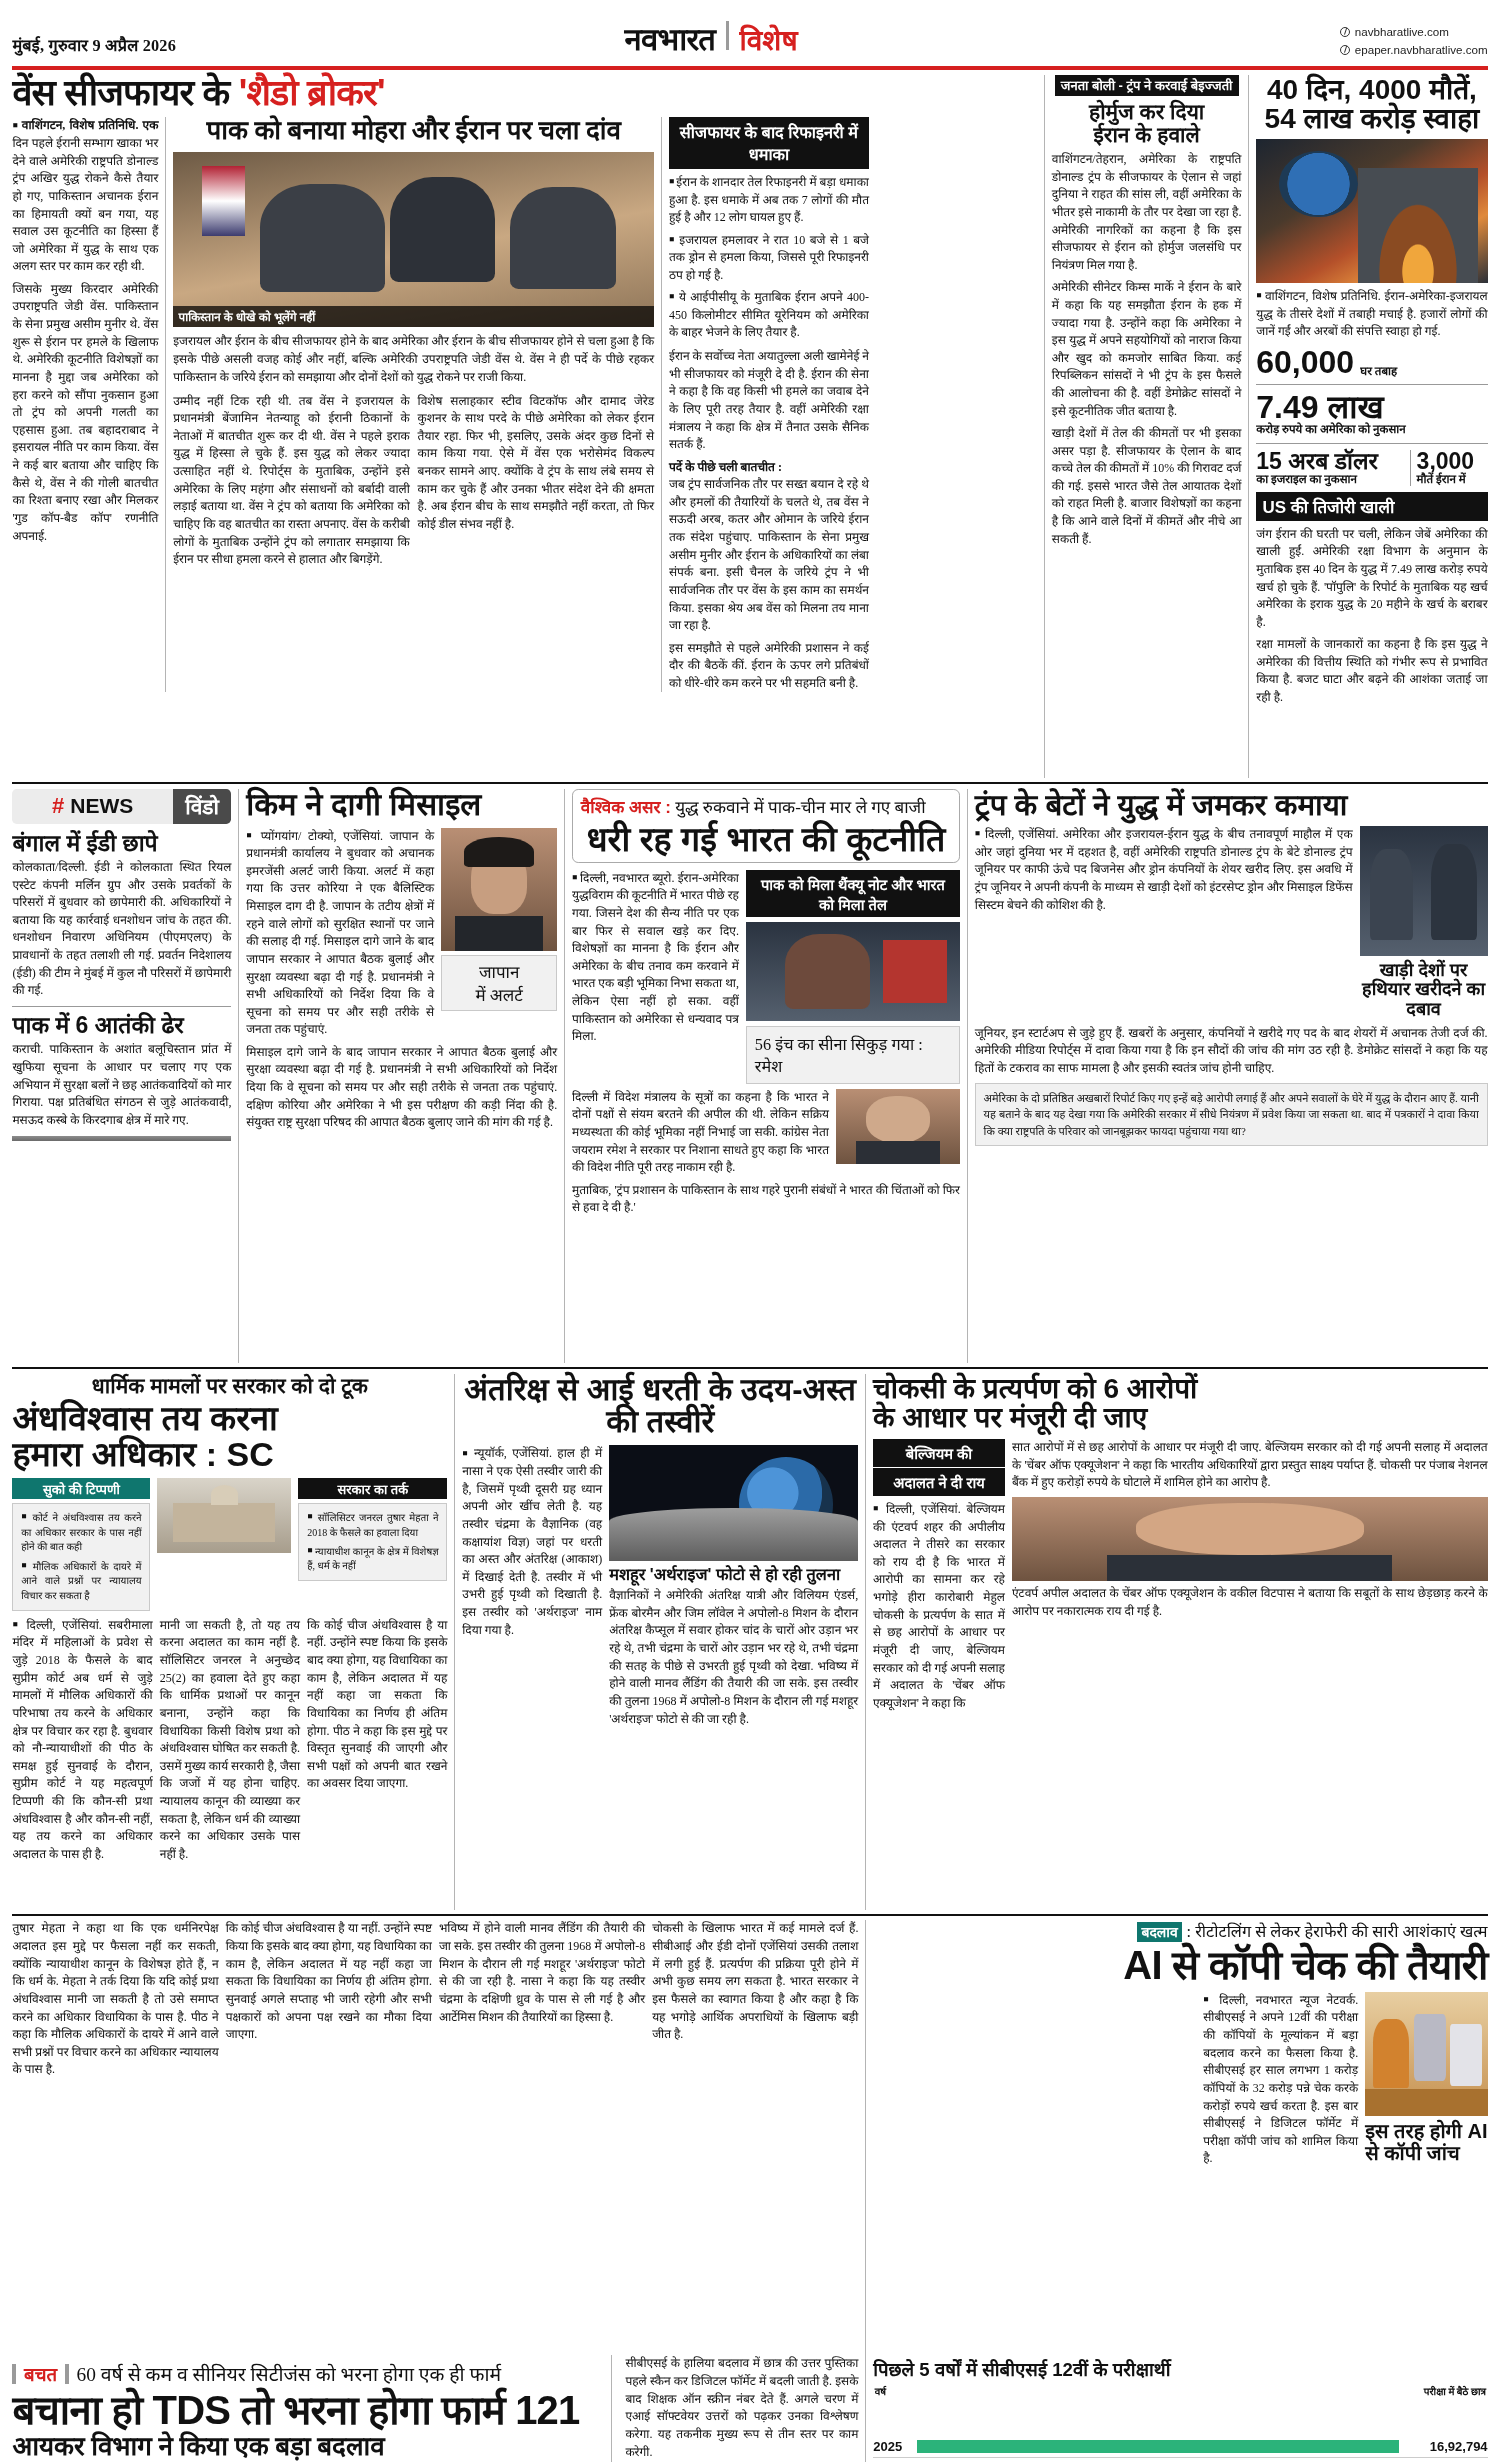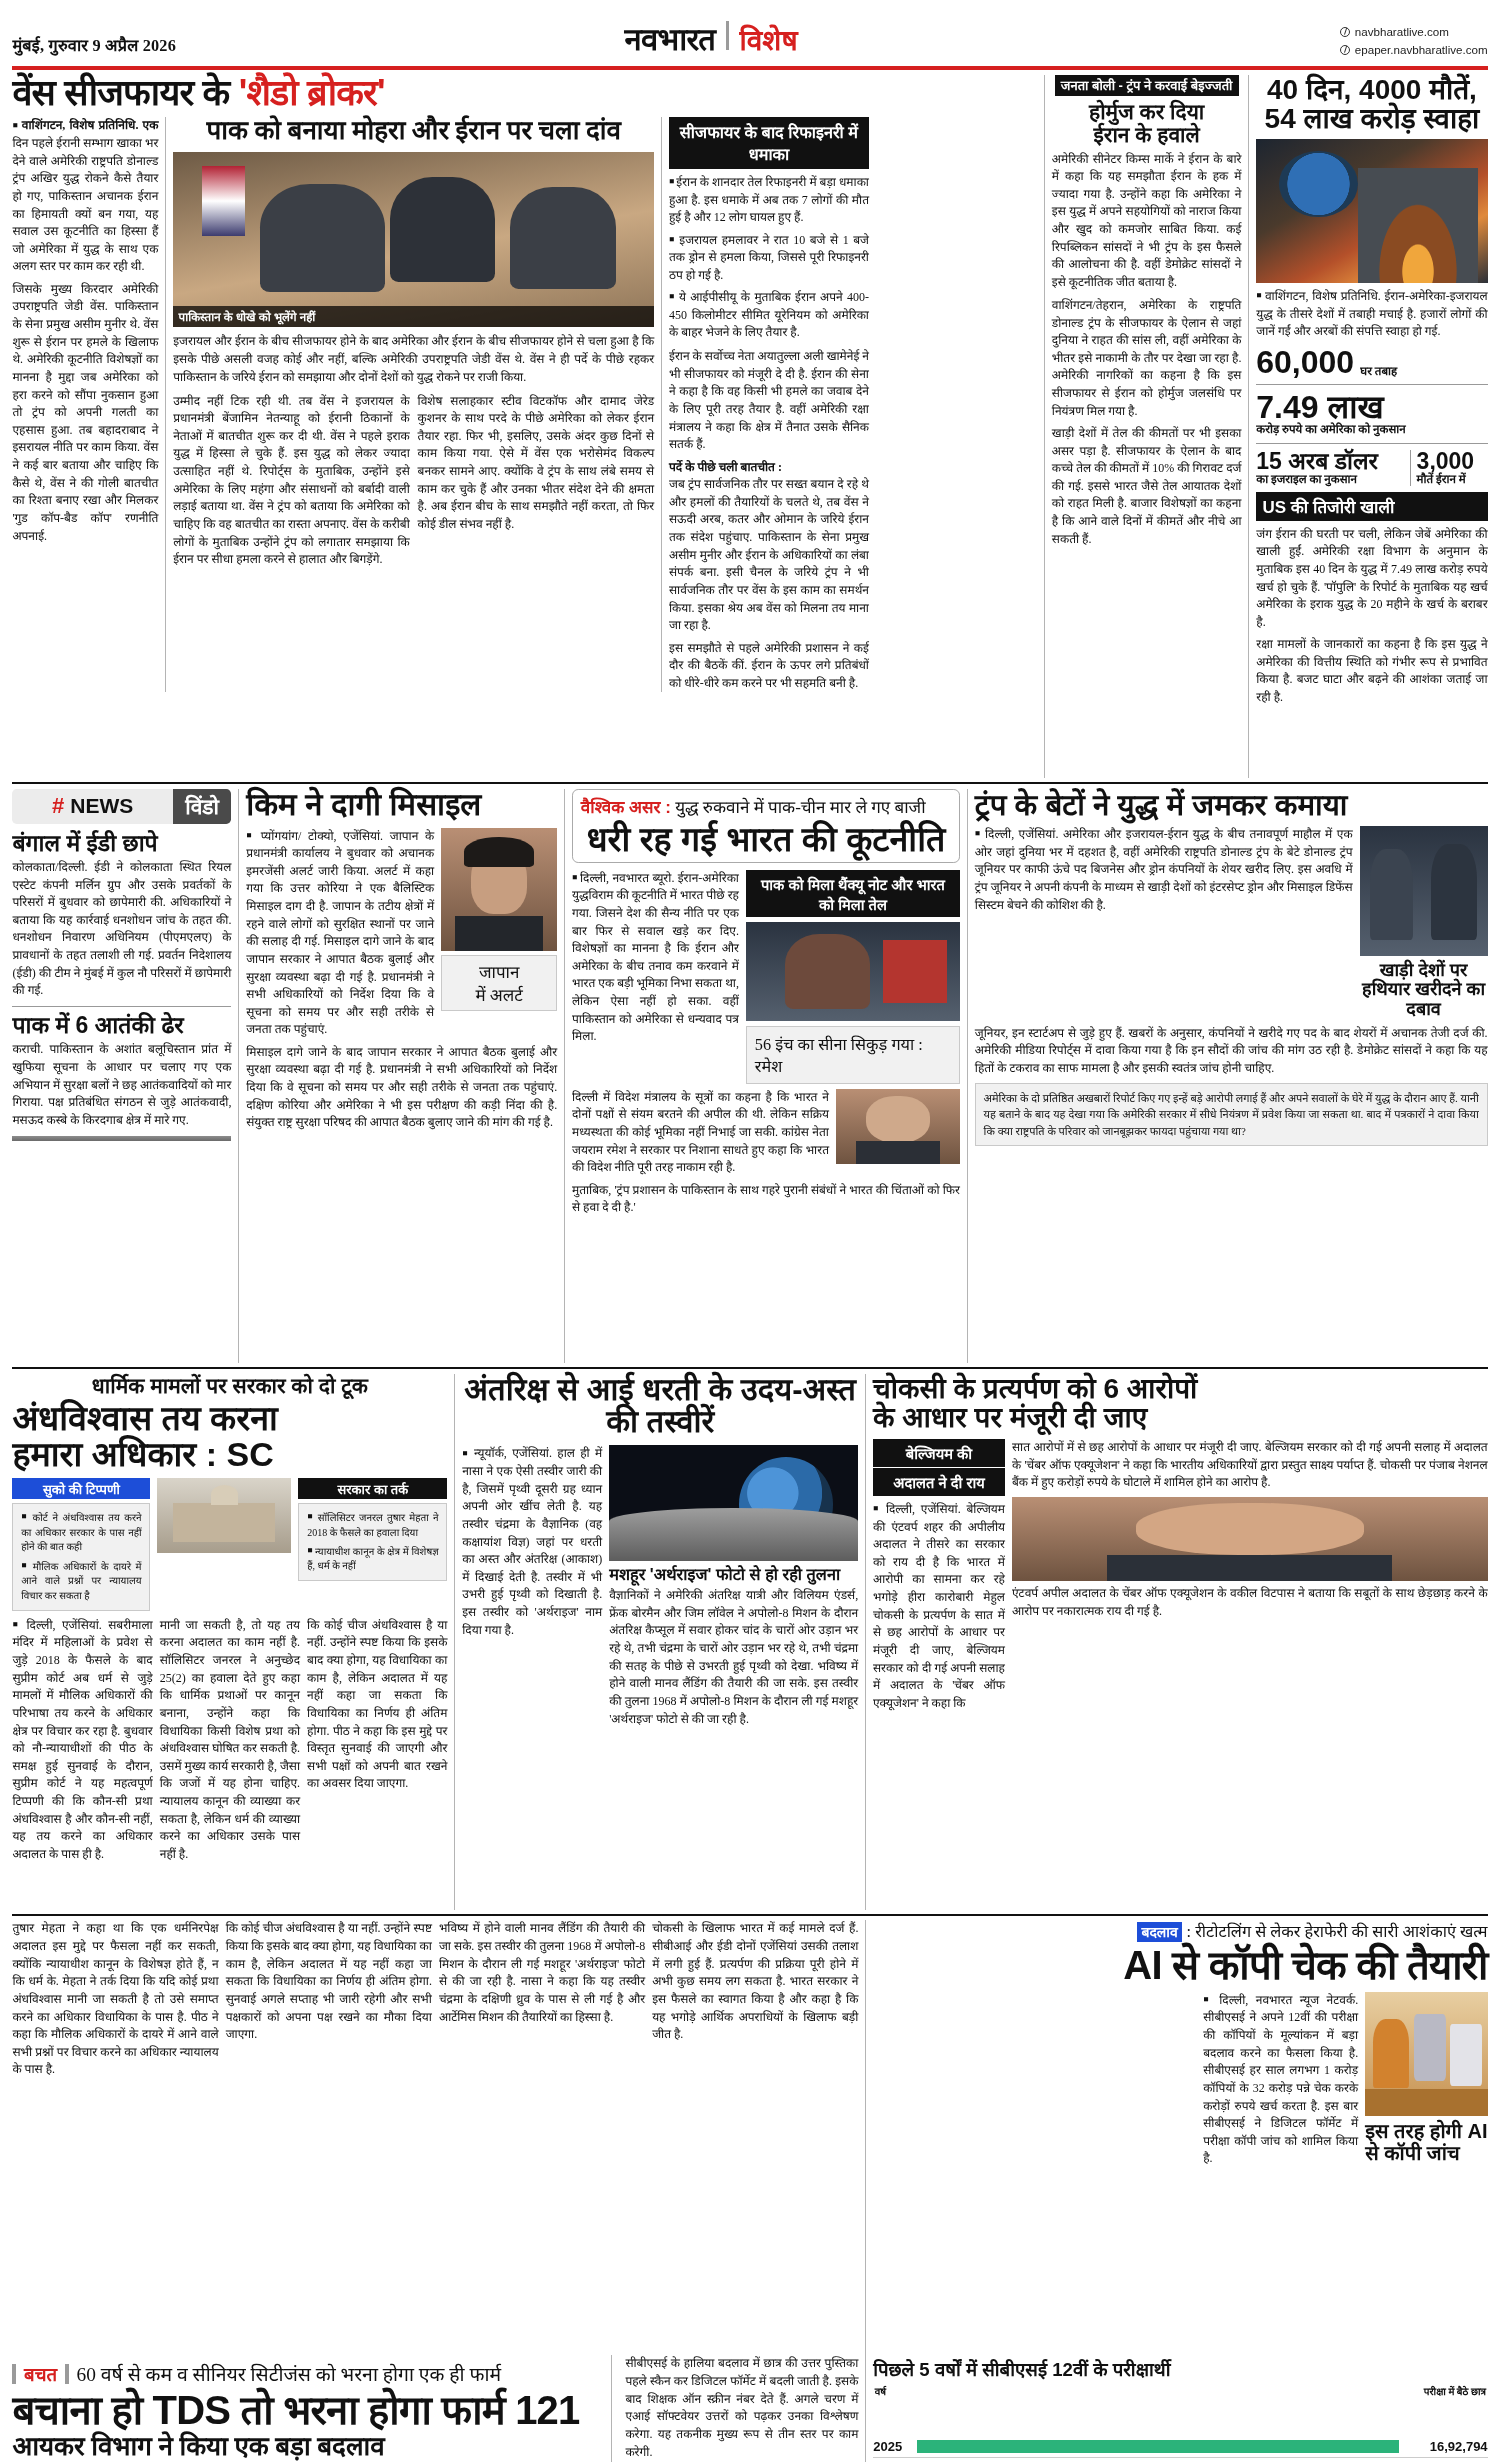--- a/index.html
+++ b/index.html
@@ -41,21 +41,21 @@
   h3.med { font-family:"Liberation Sans", sans-serif; font-weight:900; font-size:21px; line-height:1.1; }
   .body-txt { font-size:12px; line-height:1.47; text-align:justify; }
   .sq:before { content:"■ "; font-size:8.5px; vertical-align:1.6px; }
 
   
   .kicker-bar { display:flex; align-items:center; gap:7.8px; margin:4.7px 0 3.1px; }
   .kicker-bar .pipe { width:3.9px; height:20px; background:#9a9a9a; }
   .kicker-red { font-family:"Liberation Sans", sans-serif; font-weight:900; color:#d6201f; font-size:18.6px; }
   .kicker-txt { font-size:19.4px; }
 
-  .tagbox { background:#1d4ed8; color:#fff; font-family:"Liberation Sans", sans-serif;
+  .tagbox { background:#0f766e; color:#fff; font-family:"Liberation Sans", sans-serif;
             font-weight:900; font-size:13px; padding:1.6px 6.2px; display:inline-block; }
   .tagbox-dark { background:#111; color:#fff; }
 
   .shadebox { background:#f1f1f1; border:0.8px solid #c9c9c9; padding:6.2px 7.8px; }
   .blackband { background:#111; color:#fff; font-family:"Liberation Sans", sans-serif;
                font-weight:900; font-size:16.3px; padding:3.9px 7.8px; text-align:center; }
 
   .photo { background:#d8d8d8; position:relative; overflow:hidden; }
   .photo .cap { position:absolute; left:0; bottom:0; right:0; background:rgba(0,0,0,.72); color:#fff;
                 font-family:"Liberation Sans", sans-serif; font-size:11.6px; font-weight:700; padding:3.1px 5.4px; }
@@ -176,24 +176,24 @@
     </div>
 
     <div class="vline"></div>
 
     <div class="col" style="width:191px;">
       <div style="text-align:center;margin-bottom:3.9px;">
         <span class="tagbox tagbox-dark">जनता बोली - ट्रंप ने करवाई बेइज्जती</span>
       </div>
       <h3 class="med" style="text-align:center;">होर्मुज कर दिया</h3>
       <h3 class="med" style="text-align:center;">ईरान के हवाले</h3>
+      <p class="body-txt" style="margin-top:5.4px;">वाशिंगटन/तेहरान, अमेरिका के राष्ट्रपति डोनाल्ड ट्रंप के सीजफायर के ऐलान से जहां दुनिया ने राहत की सांस ली, वहीं अमेरिका के भीतर इसे नाकामी के तौर पर देखा जा रहा है. अमेरिकी नागरिकों का कहना है कि इस सीजफायर से ईरान को होर्मुज जलसंधि पर नियंत्रण मिल गया है.</p>
       <p class="body-txt" style="margin-top:4.7px;">
         अमेरिकी सीनेटर किम्स मार्के ने ईरान के बारे में कहा कि यह समझौता ईरान के हक में ज्यादा गया है. उन्होंने कहा कि अमेरिका ने इस युद्ध में अपने सहयोगियों को नाराज किया और खुद को कमजोर साबित किया. कई रिपब्लिकन सांसदों ने भी ट्रंप के इस फैसले की आलोचना की है. वहीं डेमोक्रेट सांसदों ने इसे कूटनीतिक जीत बताया है.
       </p>
-      <p class="body-txt" style="margin-top:5.4px;">वाशिंगटन/तेहरान, अमेरिका के राष्ट्रपति डोनाल्ड ट्रंप के सीजफायर के ऐलान से जहां दुनिया ने राहत की सांस ली, वहीं अमेरिका के भीतर इसे नाकामी के तौर पर देखा जा रहा है. अमेरिकी नागरिकों का कहना है कि इस सीजफायर से ईरान को होर्मुज जलसंधि पर नियंत्रण मिल गया है.</p>
       <p class="body-txt" style="margin-top:4.7px;">
         खाड़ी देशों में तेल की कीमतों पर भी इसका असर पड़ा है. सीजफायर के ऐलान के बाद कच्चे तेल की कीमतों में 10% की गिरावट दर्ज की गई. इससे भारत जैसे तेल आयातक देशों को राहत मिली है. बाजार विशेषज्ञों का कहना है कि आने वाले दिनों में कीमतें और नीचे आ सकती हैं.
       </p>
     </div>
 
     <div class="vline"></div>
 
     <div class="col" style="width:233px;">
       <h2 class="big" style="text-align:center;font-size:28px;">40 दिन, 4000 मौतें,</h2>
       <h2 class="big" style="text-align:center;font-size:28px;">54 लाख करोड़ स्वाहा</h2>

